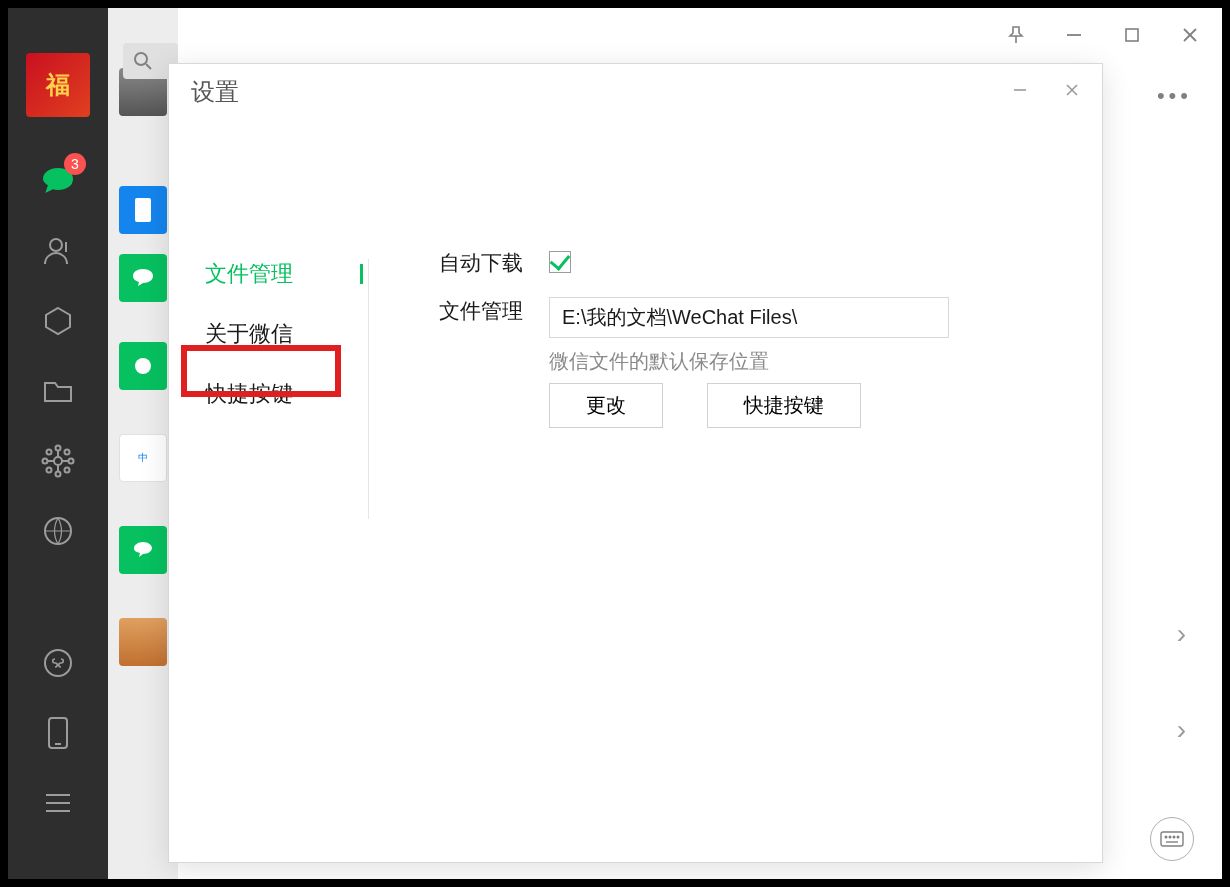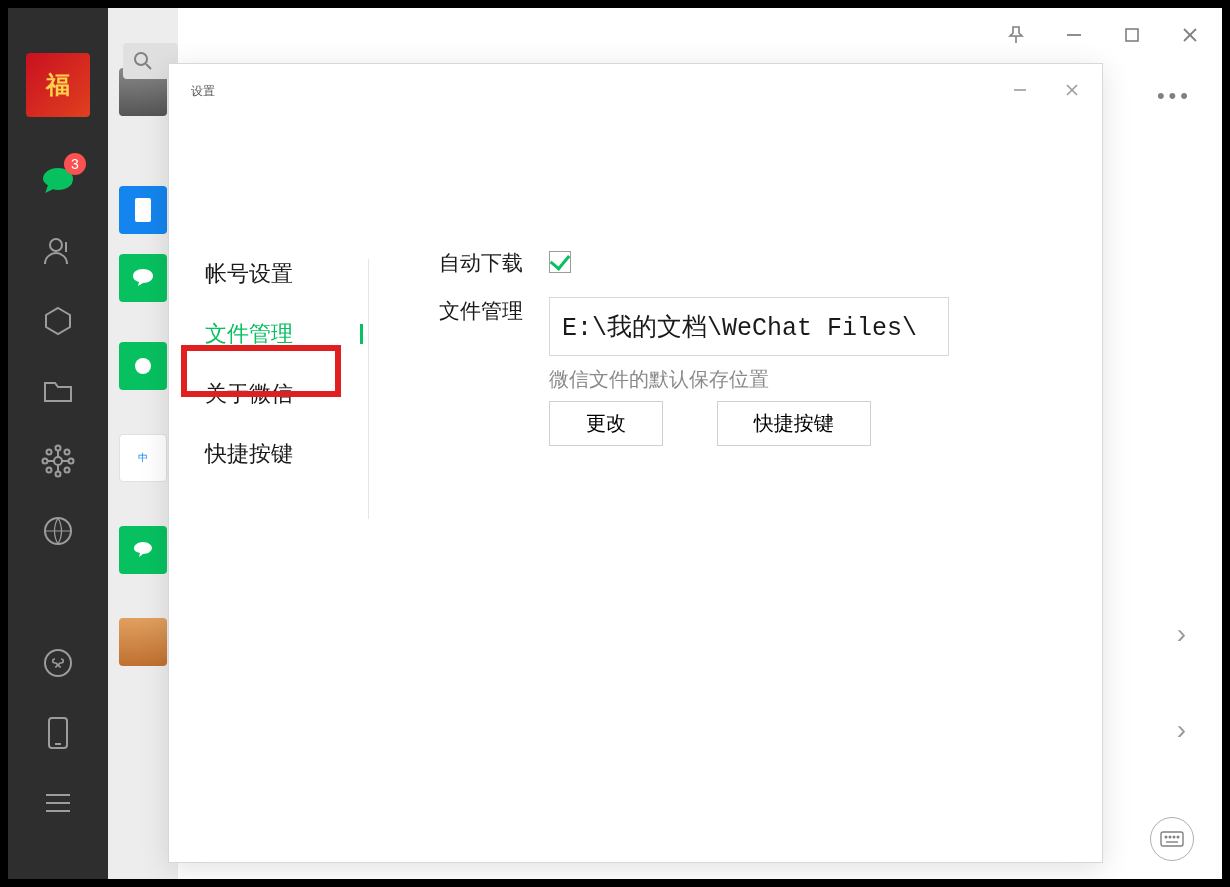--- a/index.html
+++ b/index.html
@@ -118,21 +118,21 @@
     width:935px; height:800px;
     background:#fff;
     border:1px solid #d8d8d8;
     box-shadow:0 6px 28px rgba(0,0,0,.12);
   }
   .modal-header {
     height:55px;
     display:flex; align-items:center;
     padding:0 22px;
     color:#555;
-    font-size:12px;
+    font-size:24px;
   }
   .modal-winbtns {
     position:absolute; top:14px; right:18px;
     display:flex; gap:28px; color:#808080;
   }
   .modal-body { display:flex; padding-top:130px; }
 
   .settings-nav {
     width:200px;
     padding-left:20px;
@@ -176,33 +176,32 @@
   .checkbox.checked::after {
     content:""; position:absolute;
     left:4px; top:-1px;
     width:9px; height:15px;
     border-right:3px solid #07c160;
     border-bottom:3px solid #07c160;
     transform:rotate(40deg);
   }
   .path-box {
     border:1px solid #d8d8d8;
-    padding:12px 12px;
+    padding:6px 12px;
     min-width:400px;
-    font-size:25px;
+    font-size:20px;
     margin-bottom:10px;
-    font-family:Liberation Mono, monospace;
   }
   .hint { color:#8a8a8a; font-size:20px; }
   .btn {
     border:1px solid #d0d0d0;
     background:#fff;
     padding:8px 36px;
     font-size:20px;
-    margin-right:48px;
+    margin-right:38px;
     cursor:pointer;
   }
   .btn-row { margin-left:110px; }
 </style>
 </head>
 <body>
 
 <div class="sidebar">
   <div class="avatar">
       <span class="avatar-inner">福</span>
@@ -368,21 +367,20 @@
           <line x1="3" y1="3" x2="13" y2="13"></line>
           <line x1="13" y1="3" x2="3" y2="13"></line>
         </svg>
       </div>
   </div>
 
   <div class="nav-divider"></div>
 
   <div class="modal-body">
     <div class="settings-nav">
-      <div class="settings-nav-item">帐号设置</div>
       <div class="settings-nav-item active">文件管理</div>
       <div class="settings-nav-item">关于微信</div>
       <div class="settings-nav-item">快捷按键</div>
     </div>
 
     <div class="settings-content">
       <div class="row">
         <div class="row-label">自动下载</div>
         <span class="checkbox checked"></span>
       </div>

